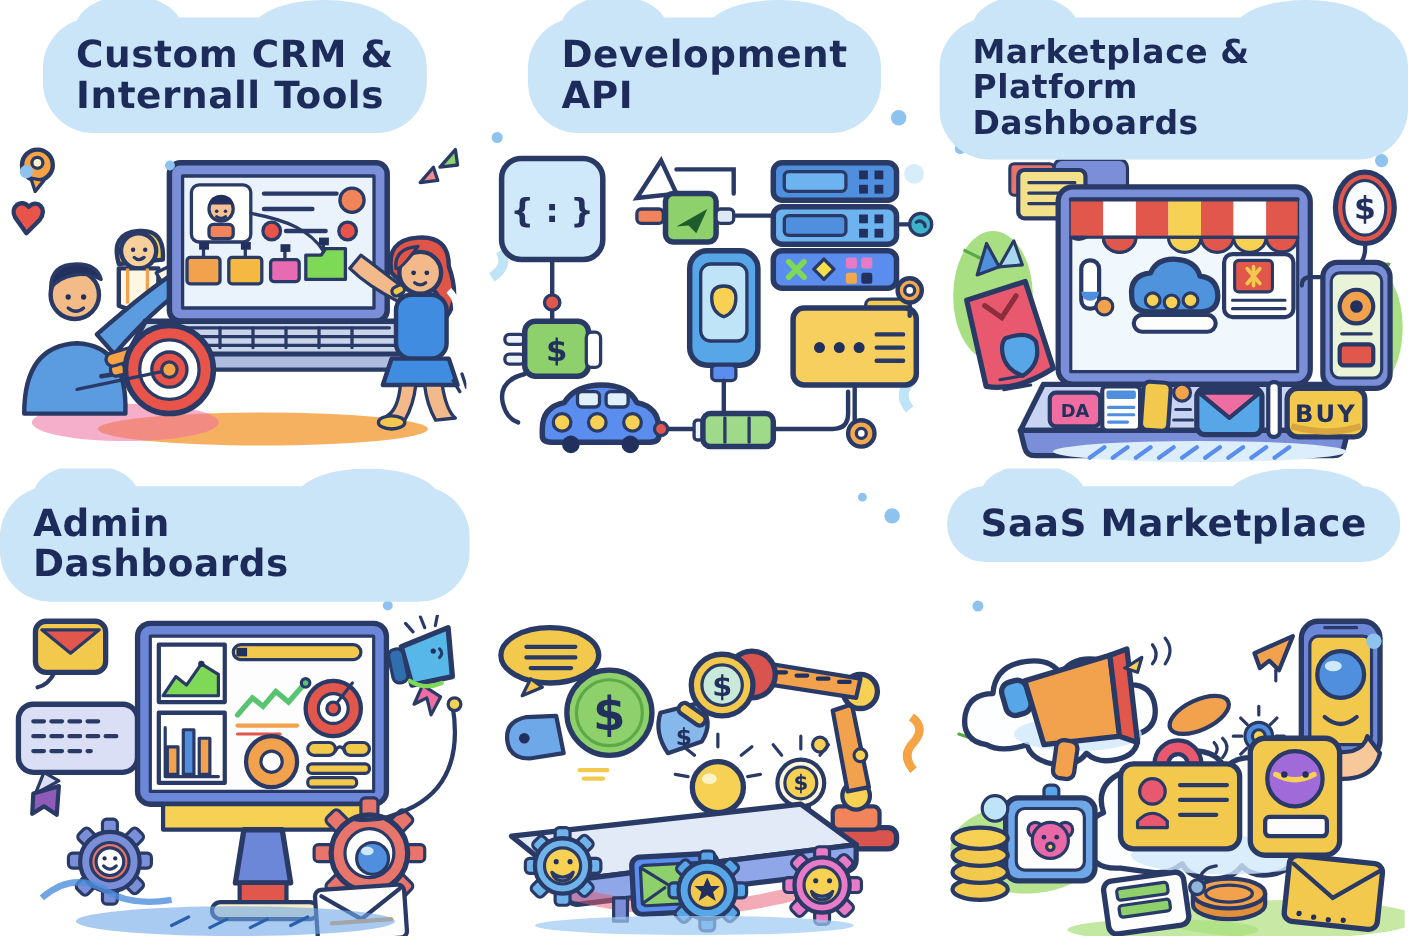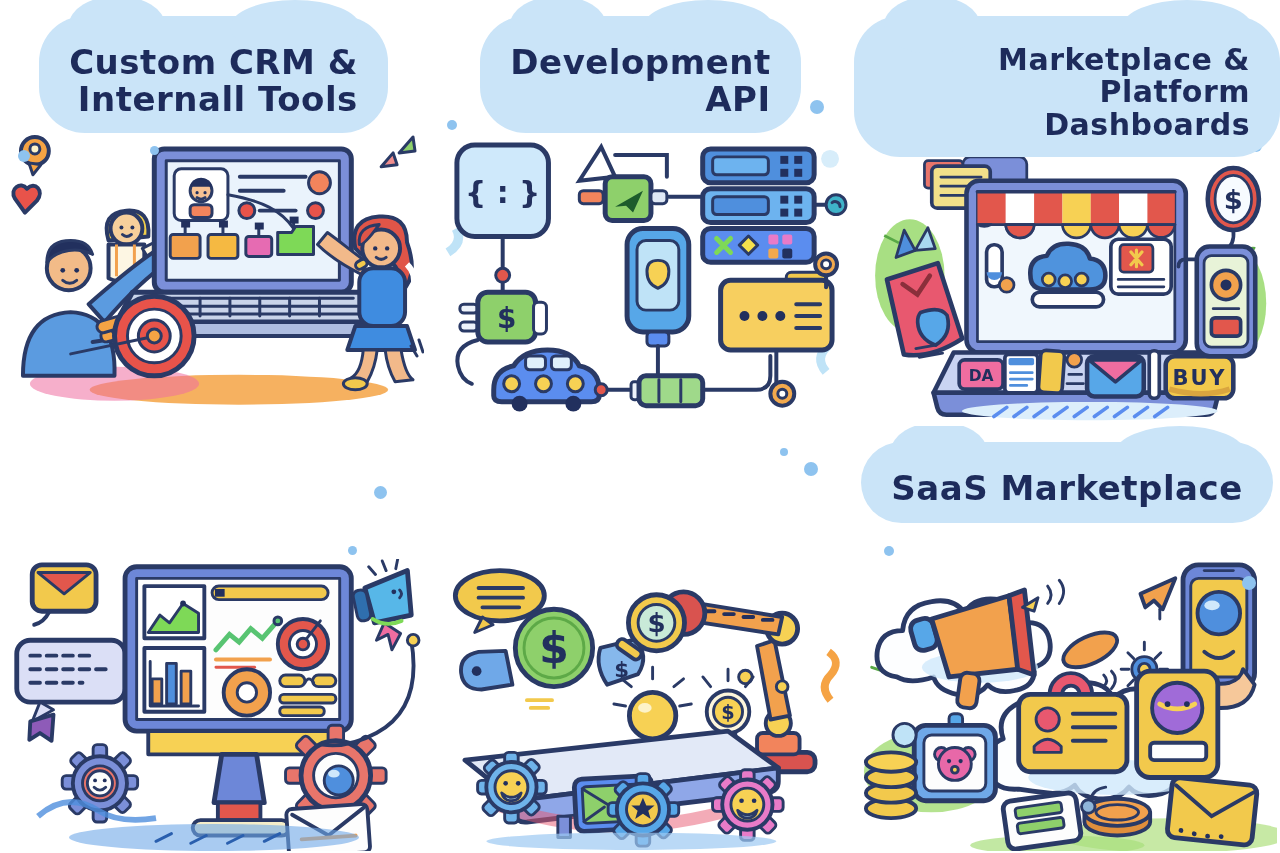--- a/index.html
+++ b/index.html
@@ -6,22 +6,22 @@
   .canvas{position:relative;width:1280px;height:853px;background:#ffffff;overflow:hidden;
           font-family:"DejaVu Sans",sans-serif;}
   .grid{display:grid;grid-template-columns:427px 427px 426px;grid-template-rows:426px 427px;
         width:1280px;height:853px;}
   .panel{position:relative;display:flex;flex-direction:column;align-items:center;overflow:hidden;}
   .cloud{position:relative;background:#cae4f8;border-radius:46px;padding:16px 30px;margin-top:16px;z-index:2;}
   .cloud::before{content:"";position:absolute;width:96px;height:58px;background:#cae4f8;border-radius:50%;
                  top:-20px;left:30px;z-index:1;}
   .cloud::after{content:"";position:absolute;width:130px;height:54px;background:#cae4f8;border-radius:50%;
                 top:-16px;right:28px;z-index:1;}
-  .title{position:relative;z-index:3;text-align:right;color:#1d2b5b;font-weight:800;
-         font-size:34px;line-height:1.08;letter-spacing:.5px;margin-top:12px;}
+  .title{position:relative;z-index:3;text-align:left;color:#1d2b5b;font-weight:800;
+         font-size:34px;line-height:1.08;letter-spacing:.5px;}
   .title span{display:block;}
   .t-sm{font-size:30px;}
   .scene{width:420px;height:292px;margin-top:auto;margin-bottom:2px;display:block;}
   svg .s{stroke:#2a3a66;stroke-width:4;stroke-linejoin:round;stroke-linecap:round;}
   svg .s5{stroke:#2a3a66;stroke-width:5;stroke-linejoin:round;stroke-linecap:round;}
   svg .s3{stroke:#2a3a66;stroke-width:3;stroke-linejoin:round;stroke-linecap:round;}
   svg .ln{stroke:#2a3a66;stroke-width:4;stroke-linecap:round;fill:none;}
   svg .ln3{stroke:#2a3a66;stroke-width:3;stroke-linecap:round;fill:none;}
   svg text{font-family:"DejaVu Sans",sans-serif;font-weight:700;fill:#22305e;}
   .dot{position:absolute;border-radius:50%;background:#8ec3ef;z-index:1;}
@@ -360,20 +360,25 @@
       <g>
         <ellipse cx="235" cy="278" rx="140" ry="10" fill="#dceefb"></ellipse>
         <path d="M130,284 l14,-10 M152,284 l14,-10 M174,284 l14,-10 M196,284 l14,-10 M218,284 l14,-10 M240,284 l14,-10 M262,284 l14,-10 M284,284 l14,-10 M306,284 l14,-10" stroke="#5b8def" stroke-width="4" stroke-linecap="round"></path>
       </g>
     </svg>
   </section>
 
   <section class="panel">
     <div class="dot" style="right:40px;top:60px;width:13px;height:13px"></div>
     <div class="dot" style="right:70px;top:120px;width:9px;height:9px"></div>
+    <div class="cloud">
+      <div class="title">
+        <span>Admin Dashboards</span>
+      </div>
+    </div>
     <svg class="scene" viewBox="0 0 420 302">
       <g>
         <rect x="22" y="6" width="66" height="48" rx="10" fill="#f2c94c" class="s5"></rect>
         <path d="M28,14 L55,36 L82,14 Z" fill="#e2574c" class="s3"></path>
         <path d="M40,54 q-6,12 -16,14" class="ln"></path>
       </g>
       <g>
         <rect x="6" y="84" width="112" height="64" rx="14" fill="#dbdff6" class="s5"></rect>
         <path d="M30,148 l-8,20 l22,-12 Z" fill="#dbdff6" class="s3"></path>
         <path d="M20,100 h62 M20,114 h80 M20,128 h54" class="ln" stroke-dasharray="10 7"></path>

